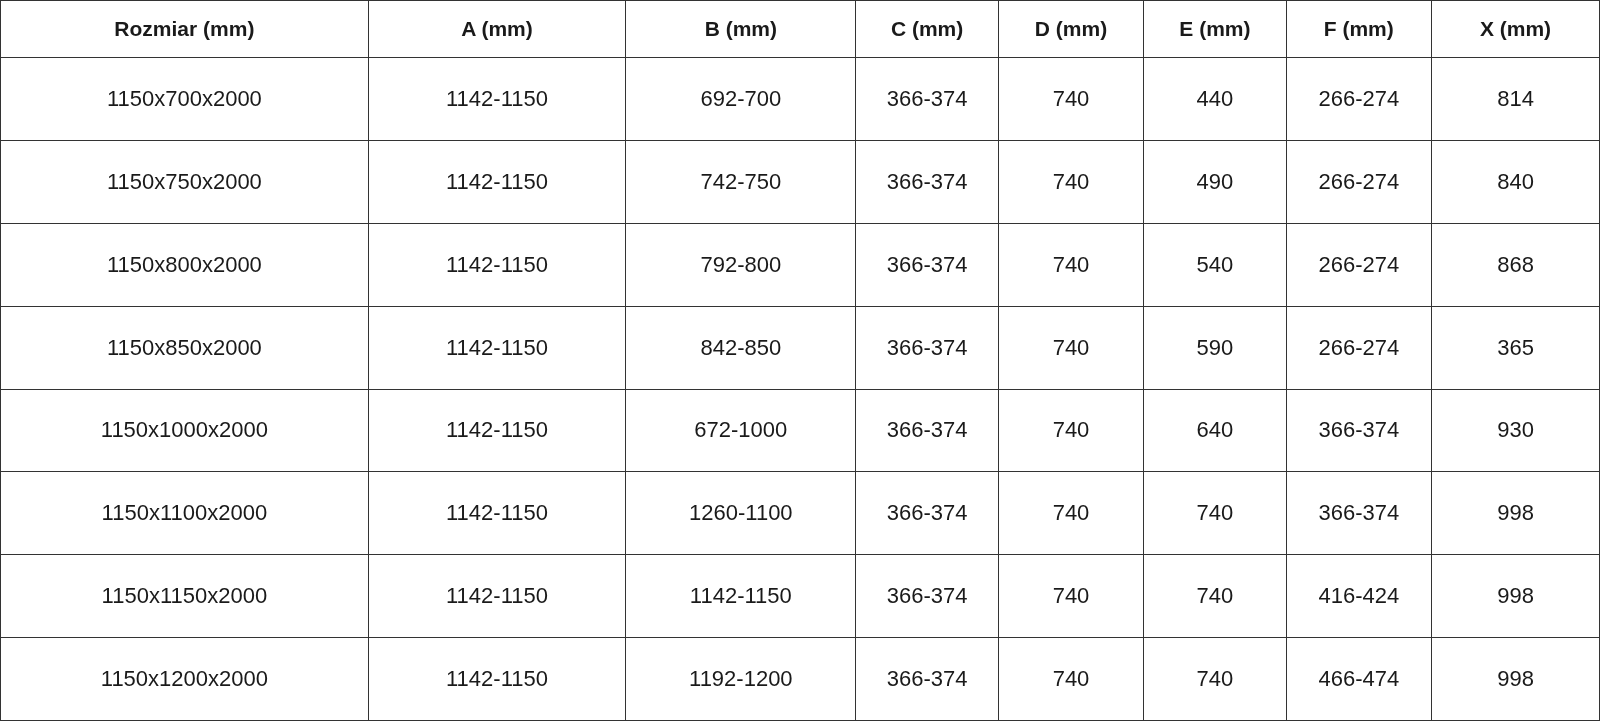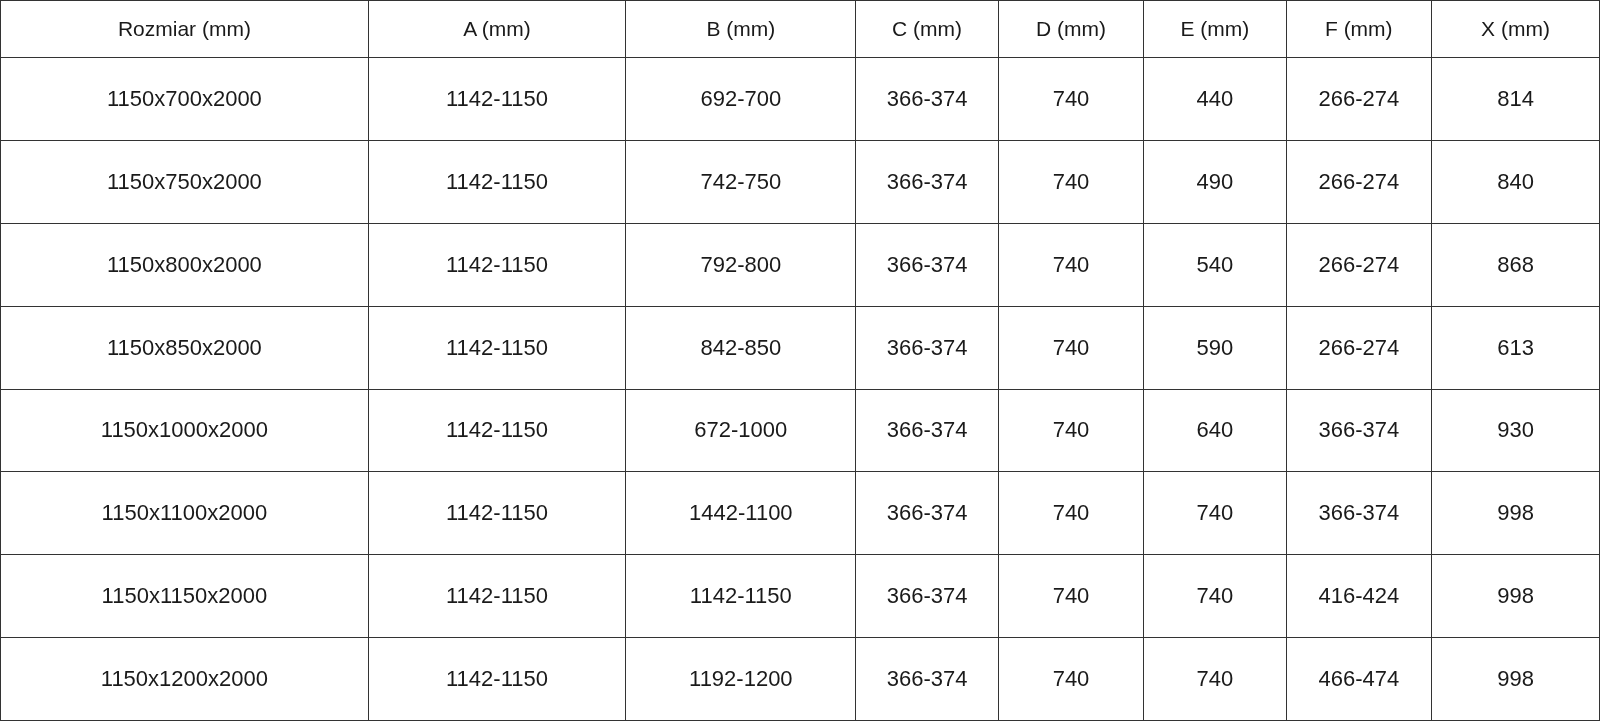--- a/index.html
+++ b/index.html
@@ -25,21 +25,21 @@
     border: 1px solid #333333;
     text-align: center;
     vertical-align: middle;
     color: #1a1a1a;
     padding: 0 4px;
     overflow: hidden;
     white-space: nowrap;
   }
   table.dim-table th {
     font-size: 21px;
-    font-weight: normal;
+    font-weight: bold;
     height: 56px;
   }
   table.dim-table td {
     font-size: 22px;
     font-weight: normal;
   }
   
   col.c-rozmiar { width: 23.0%; }
   col.c-a       { width: 16.1%; }
   col.c-b       { width: 14.4%; }
@@ -108,36 +108,36 @@
           <td>868</td>
         </tr>
         <tr>
           <td>1150x850x2000</td>
           <td>1142-1150</td>
           <td>842-850</td>
           <td>366-374</td>
           <td>740</td>
           <td>590</td>
           <td>266-274</td>
-          <td>613</td>
+          <td>365</td>
         </tr>
         <tr>
           <td>1150x1000x2000</td>
           <td>1142-1150</td>
           <td>672-1000</td>
           <td>366-374</td>
           <td>740</td>
           <td>640</td>
           <td>366-374</td>
           <td>930</td>
         </tr>
         <tr>
           <td>1150x1100x2000</td>
           <td>1142-1150</td>
-          <td>1442-1100</td>
+          <td>1260-1100</td>
           <td>366-374</td>
           <td>740</td>
           <td>740</td>
           <td>366-374</td>
           <td>998</td>
         </tr>
         <tr>
           <td>1150x1150x2000</td>
           <td>1142-1150</td>
           <td>1142-1150</td>

